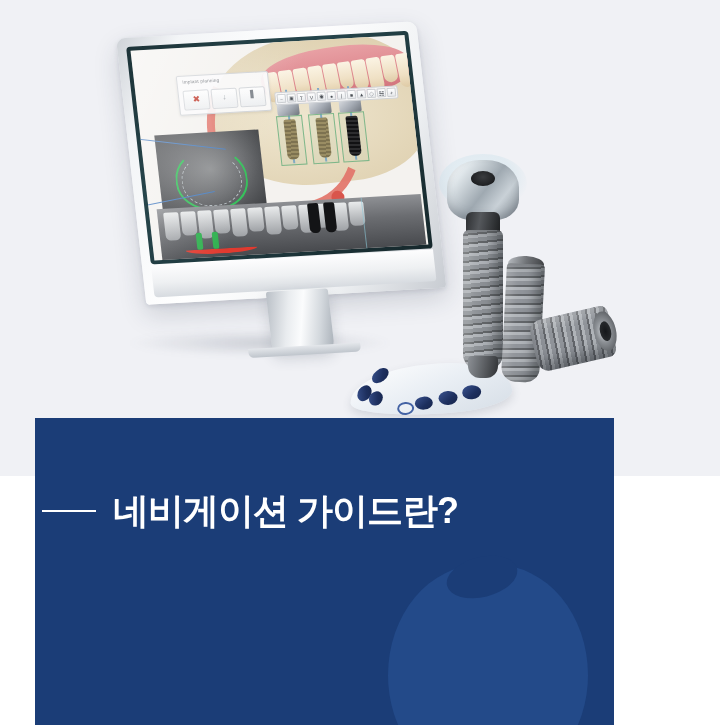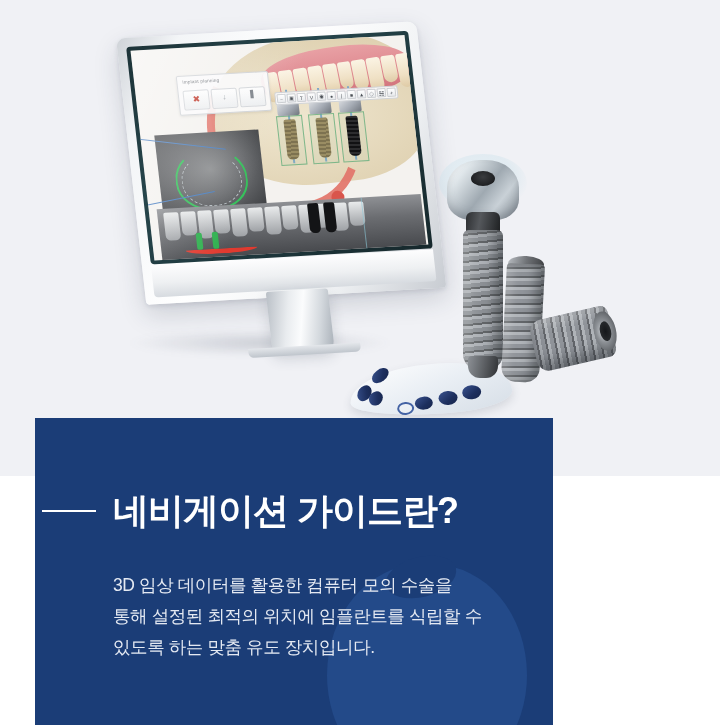--- a/index.html
+++ b/index.html
@@ -423,21 +423,21 @@
     width:17px; height:13px;
     border:2px solid #4463a4;
     border-radius:50%;
     background:rgba(255,255,255,.25);
   }
 
   
   .panel {
     position:absolute;
     left:35px; top:418px;
-    width:518px; height:307px;
+    width:579px; height:307px;
     background:#1b3d77;
     overflow:hidden;
   }
   .tooth-watermark {
     position:absolute;
     right:26px; bottom:-52px;
     width:200px; height:212px;
     background:#234a89;
     border-radius:46% 46% 40% 40% / 52% 52% 48% 48%;
   }
@@ -630,21 +630,16 @@
 
   <div class="panel">
 
     <div class="tooth-watermark"></div>
 
     <div class="headline-row">
       <i class="dash"></i>
       <h1 class="headline">네비게이션 가이드란?</h1>
     </div>
 
-    <p class="body-copy">
-      <span>3D 임상 데이터를 활용한 컴퓨터 모의 수술을</span>
-      <span>통해 설정된 최적의 위치에 임플란트를 식립할 수</span>
-      <span>있도록 하는 맞춤 유도 장치입니다.</span>
-    </p>
 
   </div>
 
 </div>
 
 </body></html>

